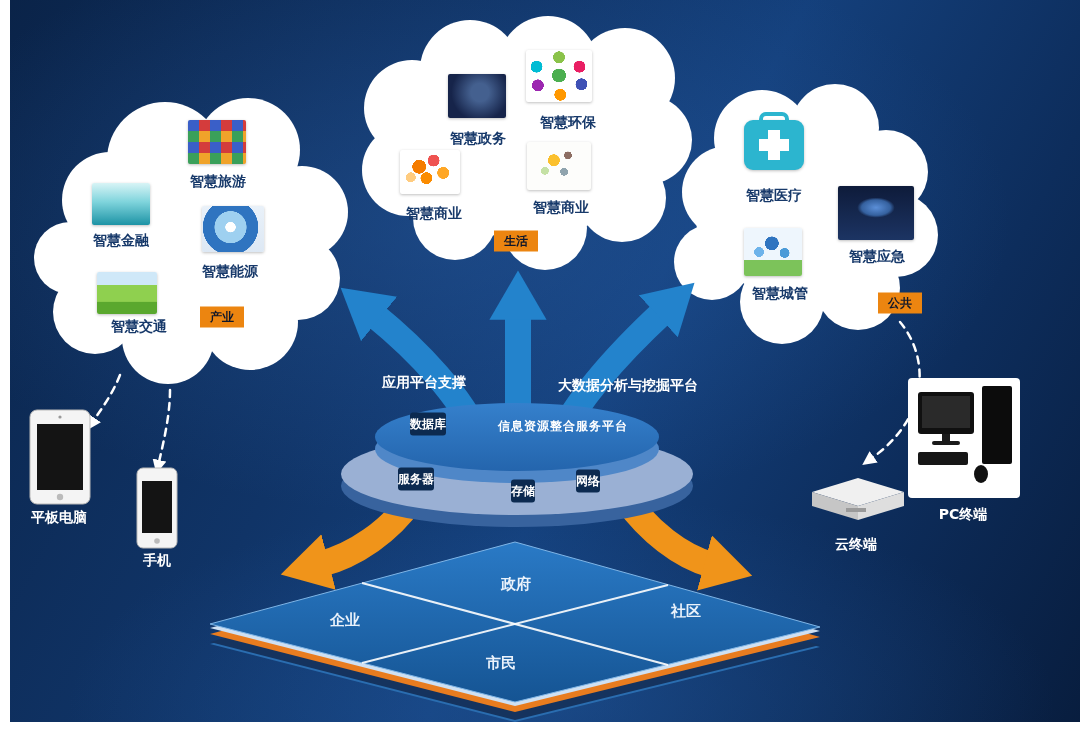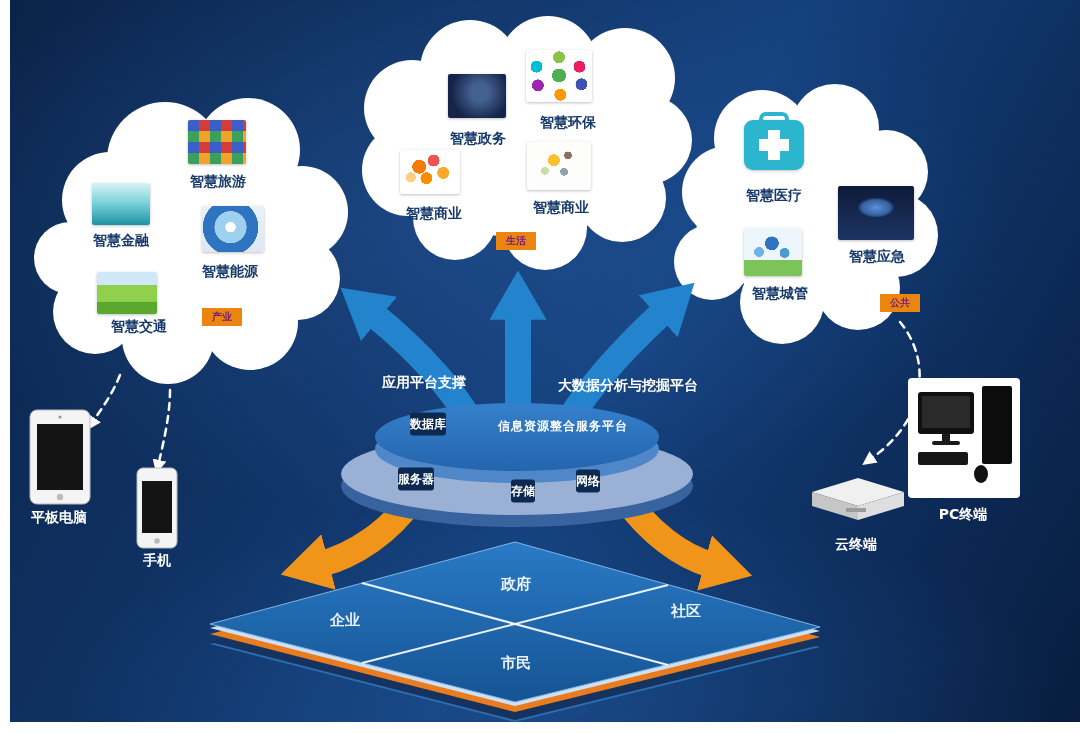--- a/index.html
+++ b/index.html
@@ -12,21 +12,21 @@
       radial-gradient(ellipse 760px 320px at 52% 96%, rgba(35,90,160,0.45), transparent 65%),
       linear-gradient(118deg,#0a2348 0%,#103467 36%,#14407c 55%,#0d2d5c 78%,#081d3e 100%);
   }
   .layer { position:absolute; left:0; top:0; width:1080px; height:733px; z-index:1; }
   .edge { position:absolute; background:#ffffff; z-index:6; }
   .edge-left { left:0; top:0; width:10px; height:733px; }
   .edge-bottom { left:0; bottom:0; width:1080px; height:11px; }
 
   .lbl { position:absolute; transform:translate(-50%,-50%); white-space:nowrap; z-index:3;font-weight:bold; }
   .cloud-lbl { color:#17396a; font-size:14px; font-weight:bold; }
-  .tag { background:#ec8510; color:#701a75; font-size:10px; font-weight:bold; padding:2px 10px; }
+  .tag { background:#ec8510; color:#0f172a; font-size:12px; font-weight:bold; padding:2px 10px; }
   .chip { background:#0c2a50; color:#fff; font-size:12px; padding:3px 0; border-radius:3px; }
   .white-lbl { color:#fff; font-size:14px; }
   .title-lbl { color:#fff; font-size:12px; font-weight:bold; letter-spacing:1px; }
   .base-lbl { color:#eaf2fb; font-size:15px; }
 
   .thumb { position:absolute; z-index:2; border-radius:2px; box-shadow:0 1px 3px rgba(0,0,0,.25); }
   .thumb-tourism { background-color:#ddd;
     background-image:repeating-conic-gradient(#d43c3c 0 90deg,#f0a32a 0 180deg,#3aa05a 0 270deg,#3a5fc8 0 360deg);
     background-size:22px 22px; }
   .thumb-finance { background:linear-gradient(180deg,#d8f4f6 0%,#7fd4dc 45%,#1d93a5 100%); }
@@ -229,21 +229,21 @@
   <div class="lbl white-lbl" style="left:628px;top:386px">大数据分析与挖掘平台</div>
   <div class="lbl chip" style="left:428px;top:424px">数据库</div>
   <div class="lbl title-lbl" style="left:563px;top:426px">信息资源整合服务平台</div>
   <div class="lbl chip" style="left:416px;top:479px">服务器</div>
   <div class="lbl chip" style="left:523px;top:491px">存储</div>
   <div class="lbl chip" style="left:588px;top:481px">网络</div>
 
   <div class="lbl base-lbl" style="left:516px;top:584px">政府</div>
   <div class="lbl base-lbl" style="left:345px;top:620px">企业</div>
   <div class="lbl base-lbl" style="left:686px;top:611px">社区</div>
-  <div class="lbl base-lbl" style="left:516px;top:663px">市民</div>
+  <div class="lbl base-lbl" style="left:501px;top:663px">市民</div>
 
   <div class="lbl white-lbl" style="left:59px;top:518px">平板电脑</div>
   <div class="lbl white-lbl" style="left:157px;top:561px">手机</div>
   <div class="lbl white-lbl" style="left:856px;top:545px">云终端</div>
   <div class="lbl white-lbl" style="left:963px;top:515px">PC终端</div>
 
   <div class="edge edge-left"></div>
   <div class="edge edge-bottom"></div>
 </div>
 

